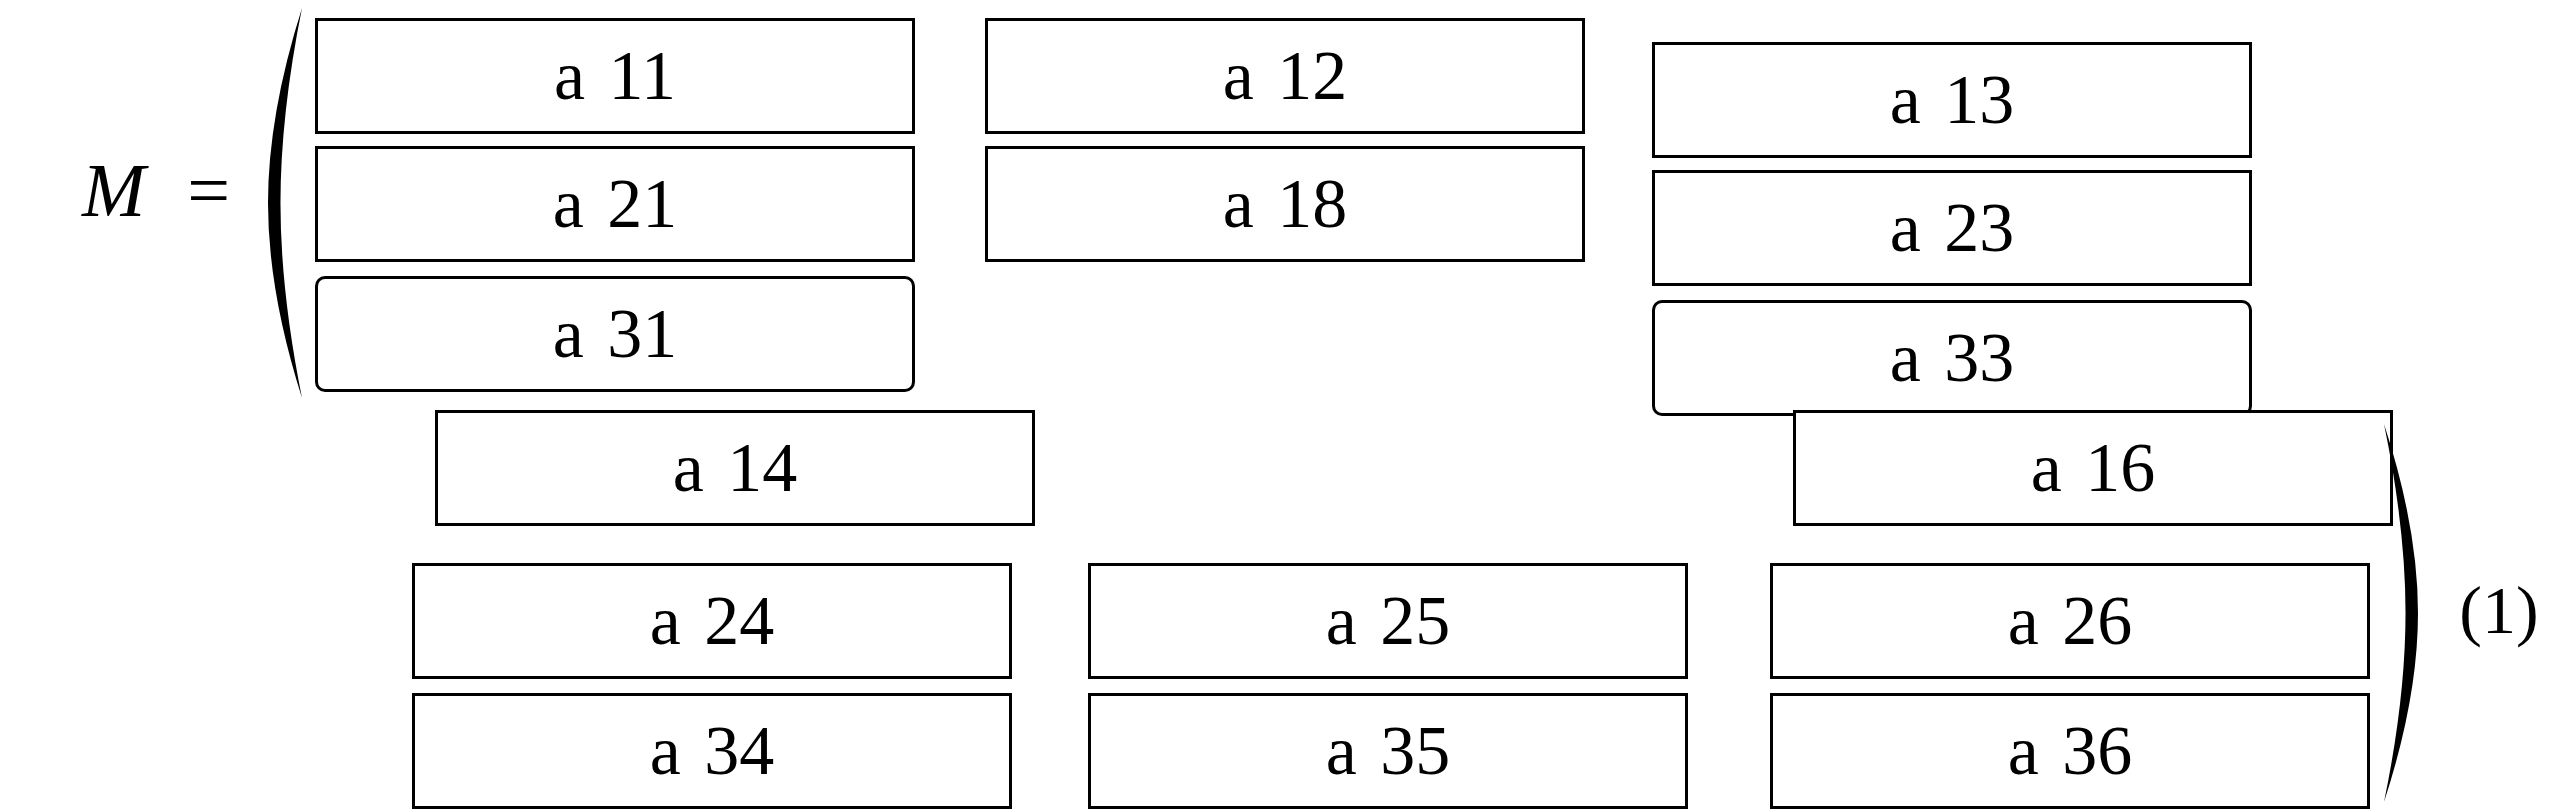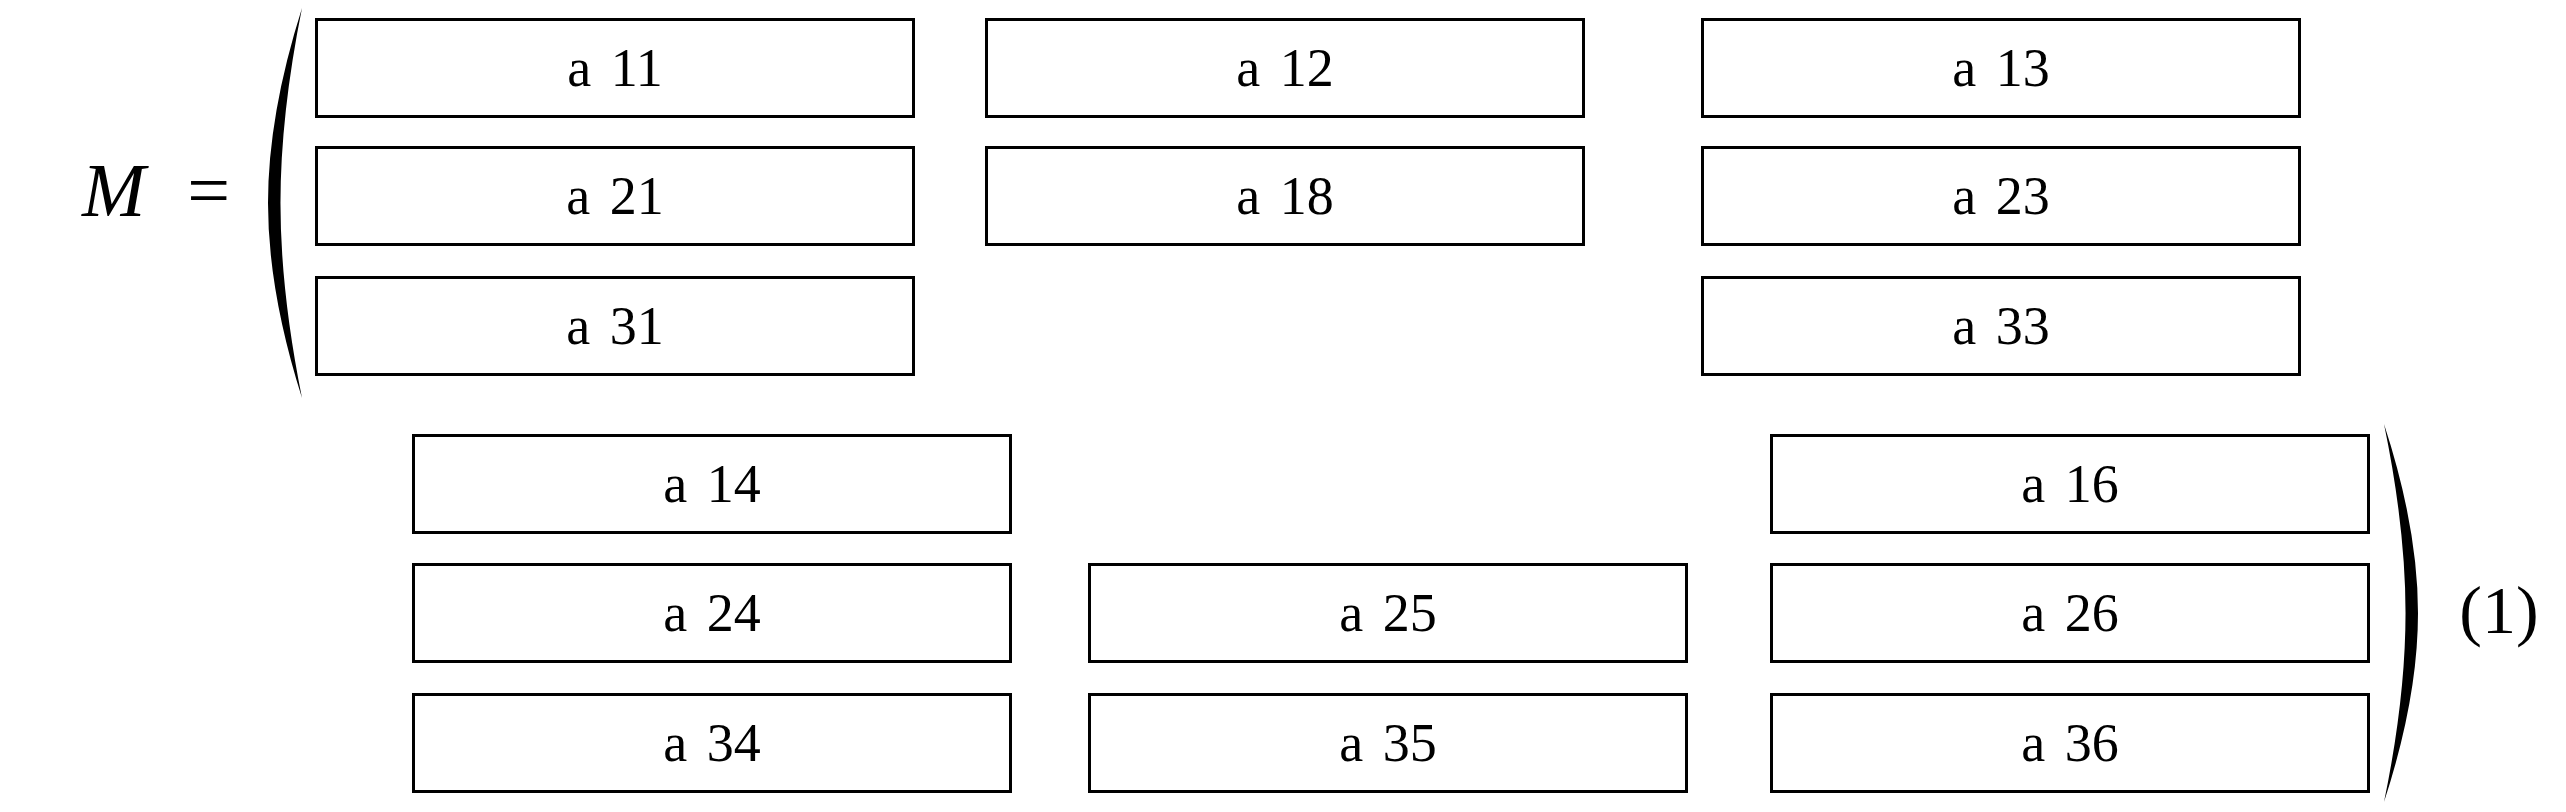--- a/index.html
+++ b/index.html
@@ -30,36 +30,36 @@
     position: absolute;
     display: block;
   }
   .paren svg { display: block; width: 100%; height: 100%; }
   .paren path { fill: var(--ink, #000000); }
   .paren-left  { left: 268px; top: 8px;   width: 34px; height: 390px; }
   .paren-right { left: 2384px; top: 424px; width: 34px; height: 378px; }
   .cell {
     position: absolute;
     width: 600px;
-    height: 100px;
+    height: 116px;
     border: 3px solid var(--ink, #000000);
     background: var(--paper, #ffffff);
     display: flex;
     align-items: center;
     justify-content: center;
-    font-size: 54px;
+    font-size: 70px;
     line-height: 1;
     word-spacing: 6px;
     white-space: pre;
   }
   
-  .r1 { top: 18px; }  .r2 { top: 146px; } .r3 { top: 276px; }
-  .c1 { left: 315px; } .c2 { left: 985px; } .c3 { left: 1701px; }
+  .r1 { top: 18px; }  .r2 { top: 146px; } .r3 { top: 276px; border-radius: 10px; }
+  .c1 { left: 315px; } .c2 { left: 985px; } .c3 { left: 1652px; margin-top: 24px; }
   
-  .r4 { top: 434px; } .r5 { top: 563px; } .r6 { top: 693px; font-family: Liberation Serif, serif; }
+  .r4 { top: 410px; margin-left: 23px; } .r5 { top: 563px; } .r6 { top: 693px; font-family: Liberation Serif, serif; }
   .c4 { left: 412px; } .c5 { left: 1088px; } .c6 { left: 1770px; }
   .eq-number {
     position: absolute;
     left: 2436px;
     top: 576px;
     width: 126px;
     text-align: center;
     font-size: 68px;
     line-height: 1;
   }

